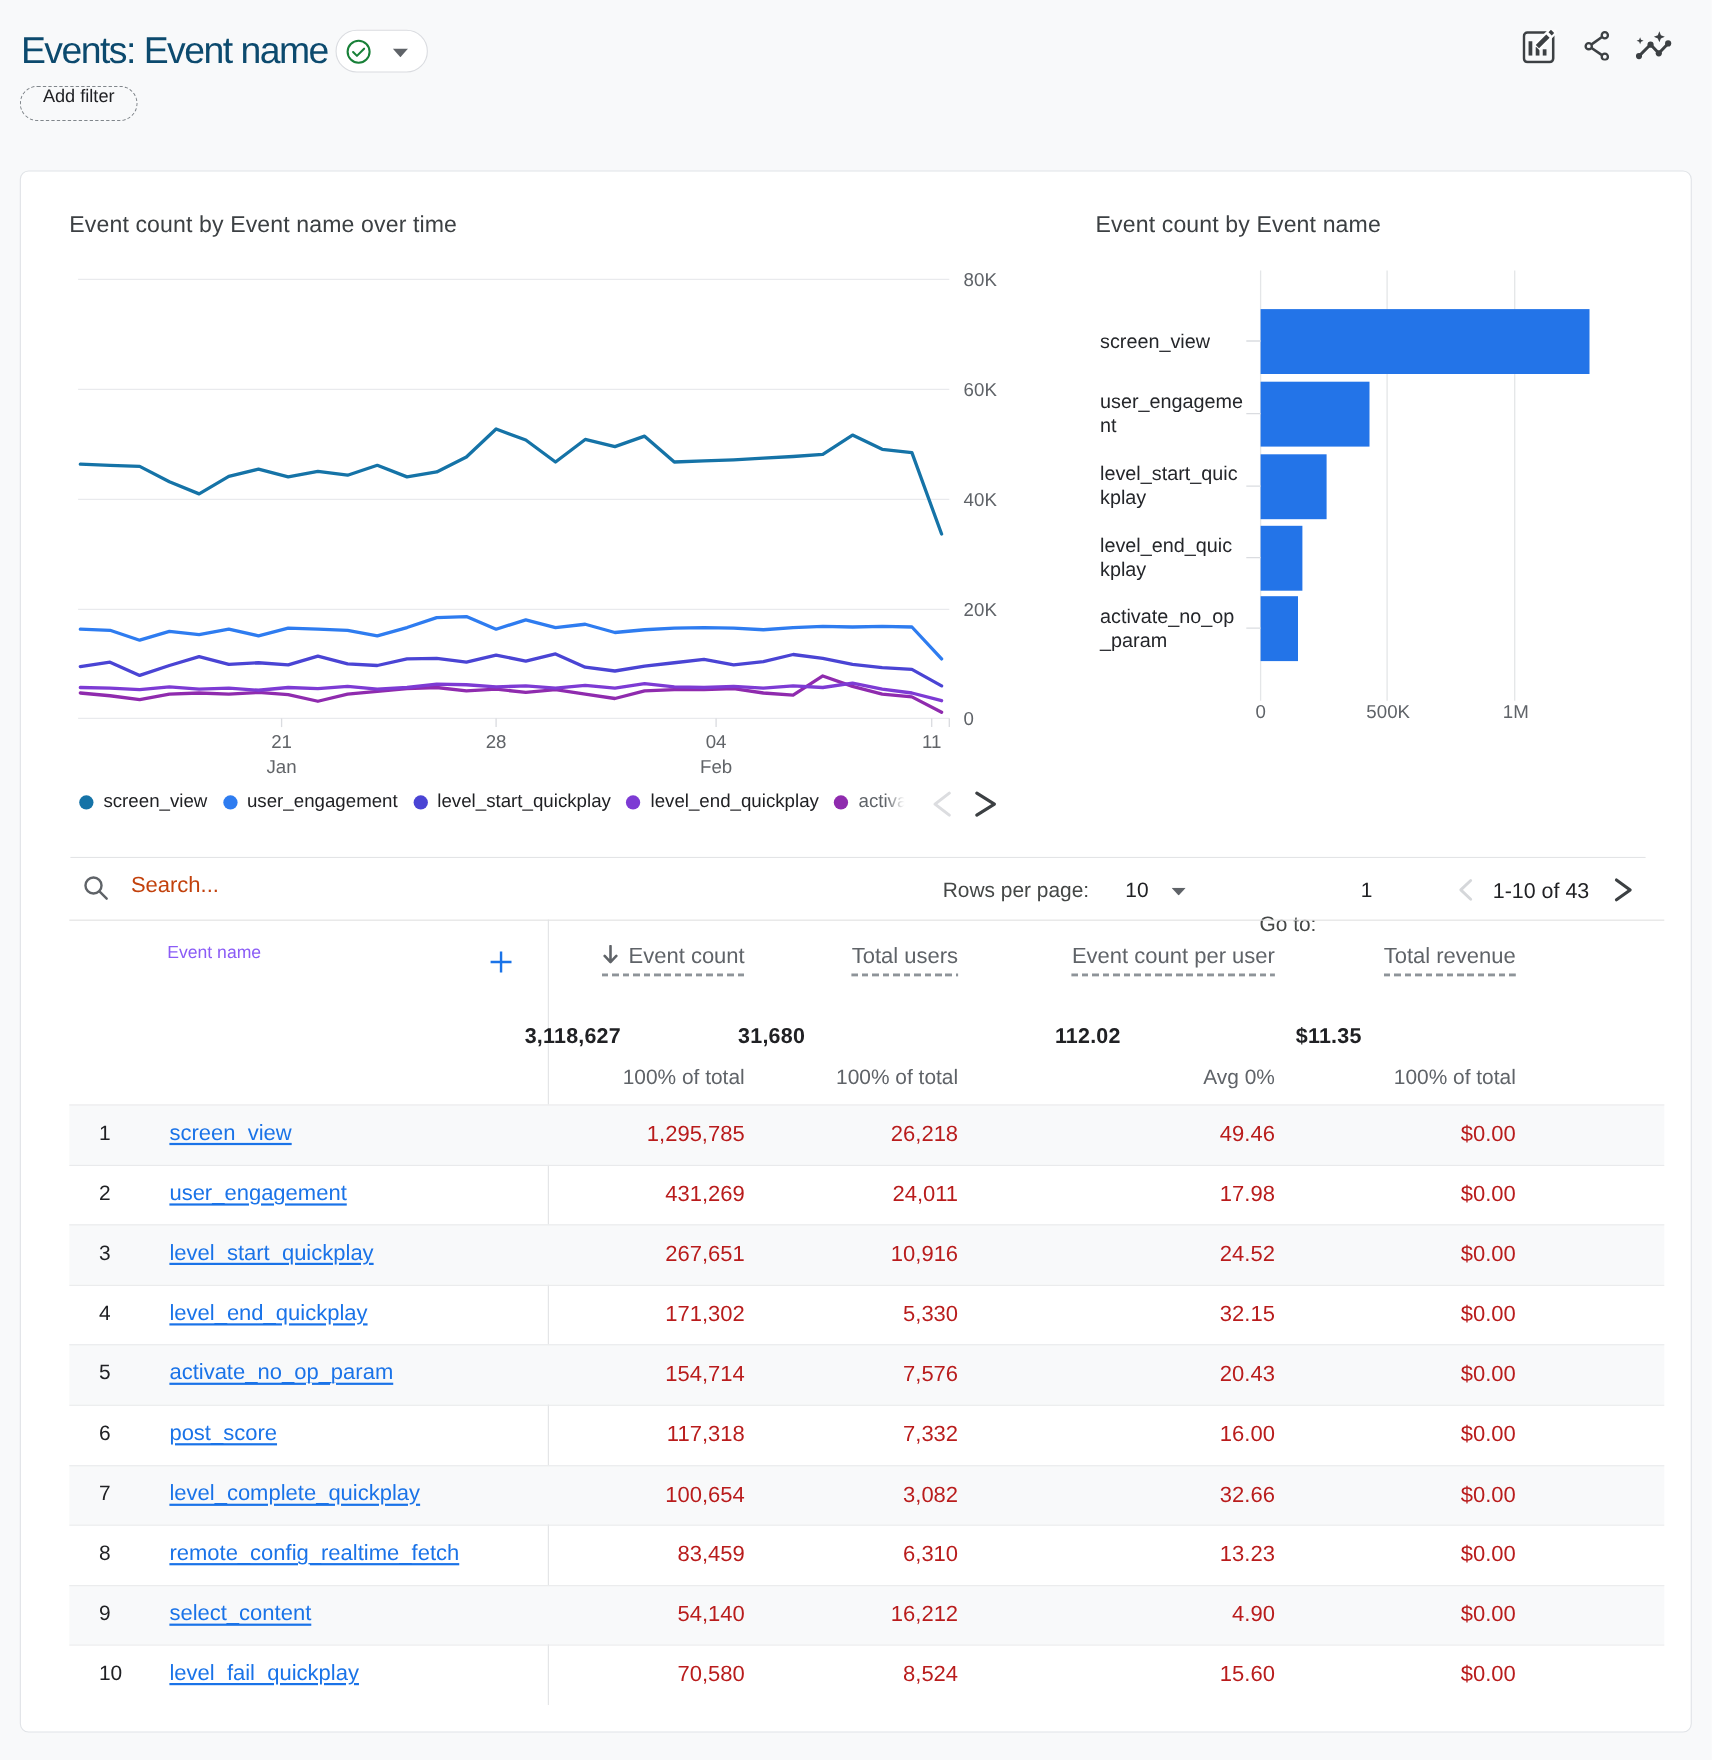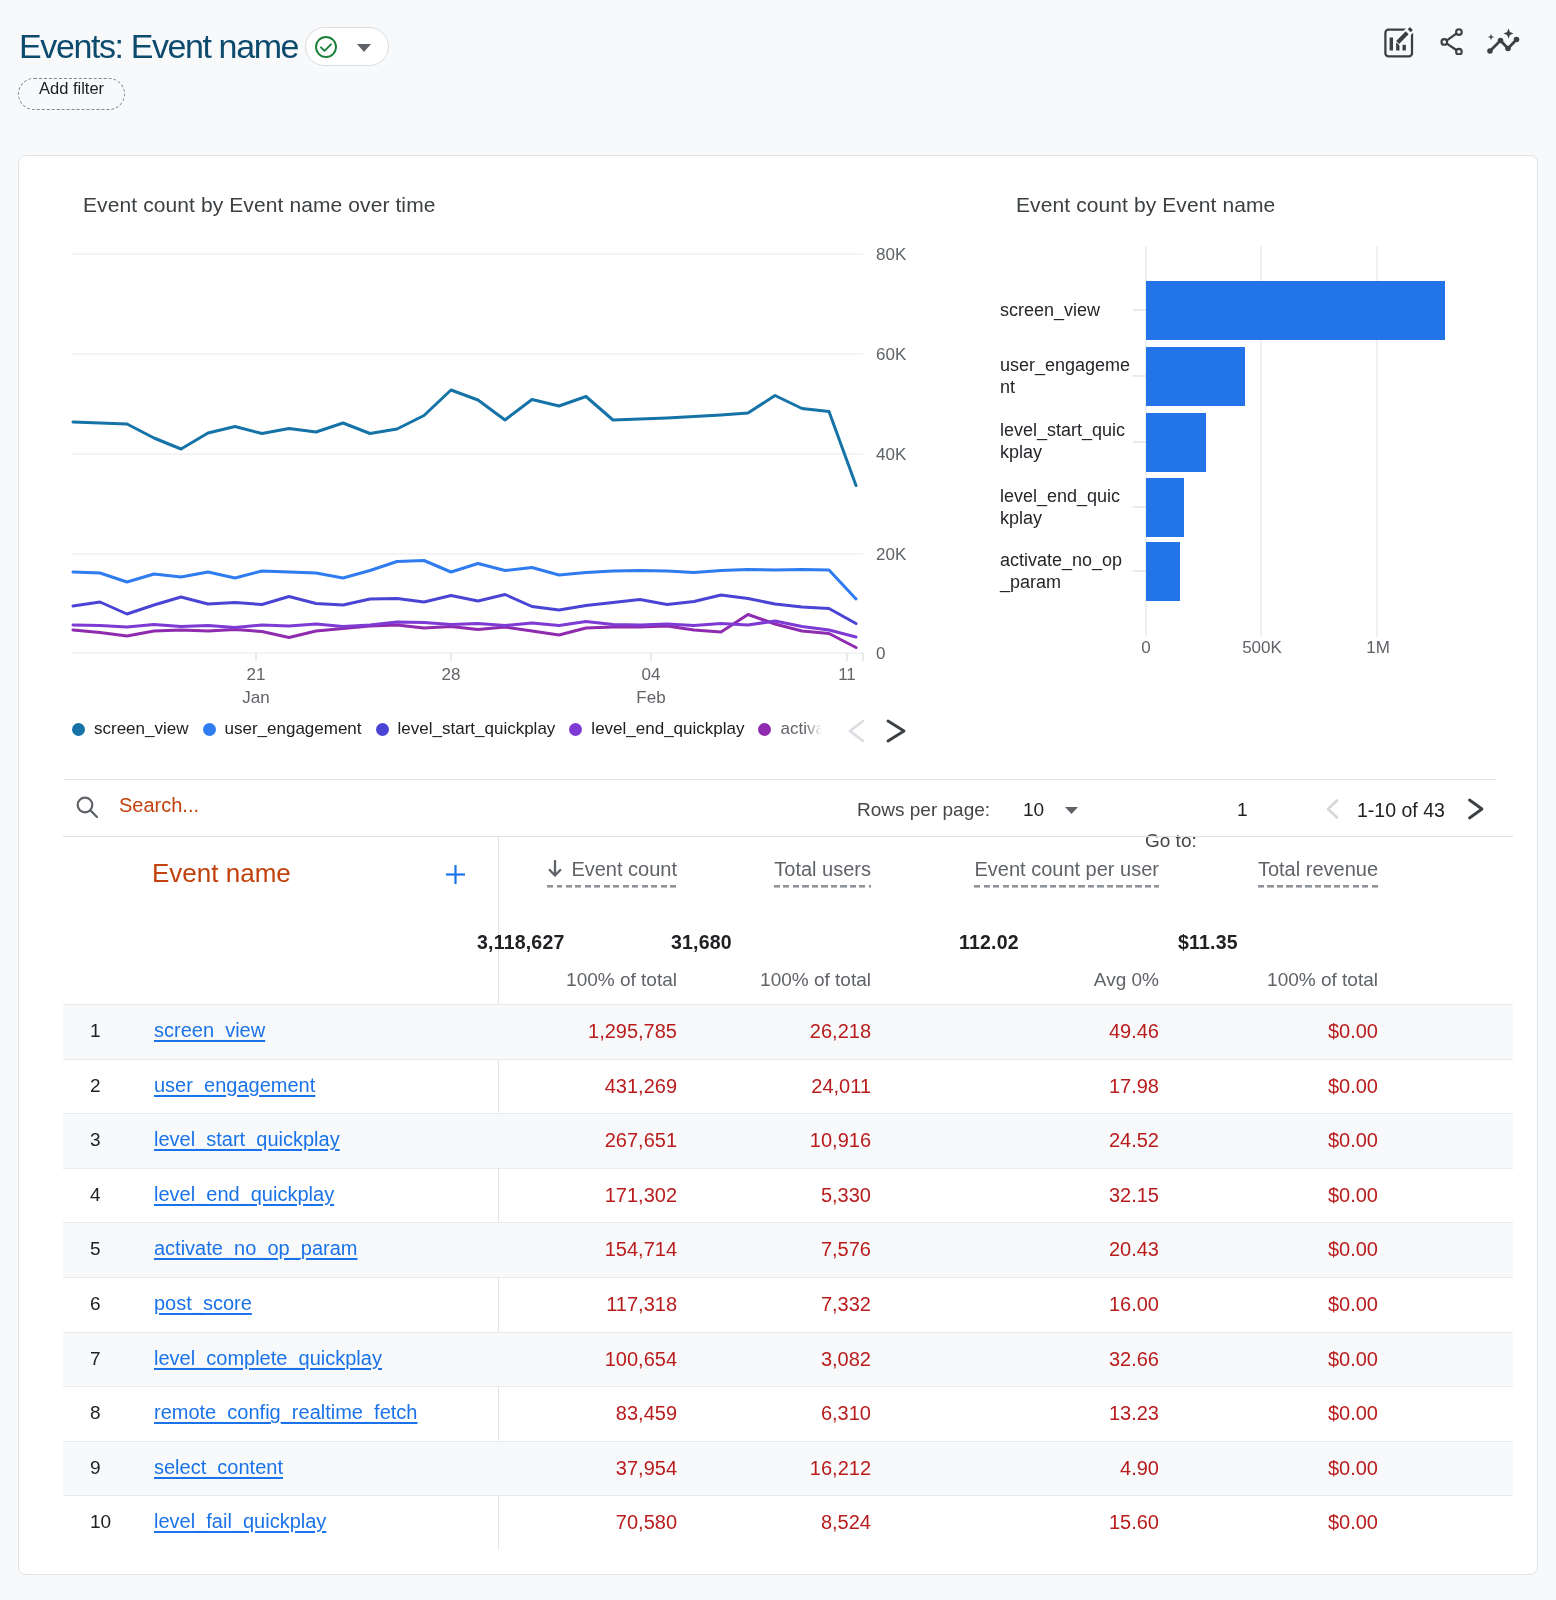--- a/index.html
+++ b/index.html
@@ -1,32 +1,32 @@
 <!DOCTYPE html>
 <html><head><meta charset="utf-8">
 <style>
 * { margin:0; padding:0; box-sizing:border-box; }
 html,body { width:1556px; height:1600px; background:#f8f9fa; font-family:"Liberation Sans", sans-serif; position:relative; overflow:hidden; }
 .abs { position:absolute; }
 h1 { position:absolute; left:19px; top:27px; font-size:34px; font-weight:400; color:#0c4a6e; letter-spacing:-1.4px;text-align:center; }
 .pill { position:absolute; left:305px; top:27px; width:84px; height:39px; border:1px solid #dadce0; border-radius:20px; background:#fff; }
 .chip { position:absolute; left:18px; top:78px; height:32px; border:1px dashed #80868b; border-radius:16px; padding:0 20px; display:flex; align-items:center; gap:11px; color:#202124; font-size:16.5px; font-weight:500;flex-direction:column; }
 .card { position:absolute; left:18px; top:155px; width:1520px; height:1420px; background:#fff; border:1px solid #e0e3e7; border-radius:8px; }
-.ctitle { position:absolute; font-size:21px; color:#3c4043; font-weight:400; letter-spacing:.1px;margin-left:20px; }
+.ctitle { position:absolute; font-size:21px; color:#3c4043; font-weight:400; letter-spacing:.1px; }
 .legend { position:absolute; left:53px; top:563px; display:flex; align-items:center; }
 .li { display:flex; align-items:center; margin-right:14px; }
 .ld { width:13px; height:13px; border-radius:50%; display:inline-block; margin-right:9px; flex:none; }
 .lt { font-size:17px; color:#202124; }
 .fade { width:46px; overflow:hidden; white-space:nowrap; -webkit-mask-image:linear-gradient(90deg,#000 55%,transparent 92%); mask-image:linear-gradient(90deg,#000 55%,transparent 92%); color:#5f6368; }
 .divider { position:absolute; left:45px; top:623px; width:1432px; height:1px; background:#e3e4e6; }
 .searchtxt { position:absolute; left:100px; top:638px; font-size:20px; color:#c2410c; }
 .sline { position:absolute; left:44px; top:680px; width:1450px; height:1px; background:#e0e0e0; }
 .vsep { position:absolute; left:479px; top:680px; width:1px; height:714px; background:#e2e3e5; }
 .ptxt { position:absolute; font-size:19px; color:#444746; }
-.hname { position:absolute; left:133px; top:702px; font-size:26px; color:#c2410c; }
+.hname { position:absolute; left:133px; top:702px; font-size:16px; color:#8b5cf6; }
 .hcell { position:absolute; top:702px; text-align:right; font-size:20px; color:#5f6368; }
 .hcell .u { display:inline-block; padding-bottom:7px; background-image:repeating-linear-gradient(90deg,#8e9499 0 6px,transparent 6px 9.5px); background-position:left bottom; background-size:100% 2.6px; background-repeat:no-repeat; }
 .tot { position:absolute; top:775px; text-align:left; font-size:19.5px; font-weight:700; color:#202124; letter-spacing:.2px; }
 .sub { position:absolute; top:813px; text-align:right; font-size:19px; font-weight:400; color:#5f6368; }
 .tbody { position:absolute; left:44px; top:848px; width:1450px; }
 .trow { position:relative; height:54.6px; border-top:1px solid #e9eaec; }
 .trow.odd { background:#f8f9fa; }
 .rn { position:absolute; left:27px; top:15px; font-size:19px; color:#202124; }
 .rl { position:absolute; left:91px; top:14px; font-size:20px; color:#1a73e8; text-decoration:underline; text-underline-offset:3px; }
 .rv { position:absolute; top:15px; font-size:20px; color:#b91c1c; text-align:right; width:140px; }
@@ -264,21 +264,21 @@
         <span class="rn">8</span>
         <a class="rl">remote_config_realtime_fetch</a>
         <span class="rv v1">83,459</span>
         <span class="rv v2">6,310</span>
         <span class="rv v3">13.23</span>
         <span class="rv v4">$0.00</span>
       </div>
 <div class="trow odd">
         <span class="rn">9</span>
         <a class="rl">select_content</a>
-        <span class="rv v1">37,954</span>
+        <span class="rv v1">54,140</span>
         <span class="rv v2">16,212</span>
         <span class="rv v3">4.90</span>
         <span class="rv v4">$0.00</span>
       </div>
 <div class="trow">
         <span class="rn">10</span>
         <a class="rl">level_fail_quickplay</a>
         <span class="rv v1">70,580</span>
         <span class="rv v2">8,524</span>
         <span class="rv v3">15.60</span>

